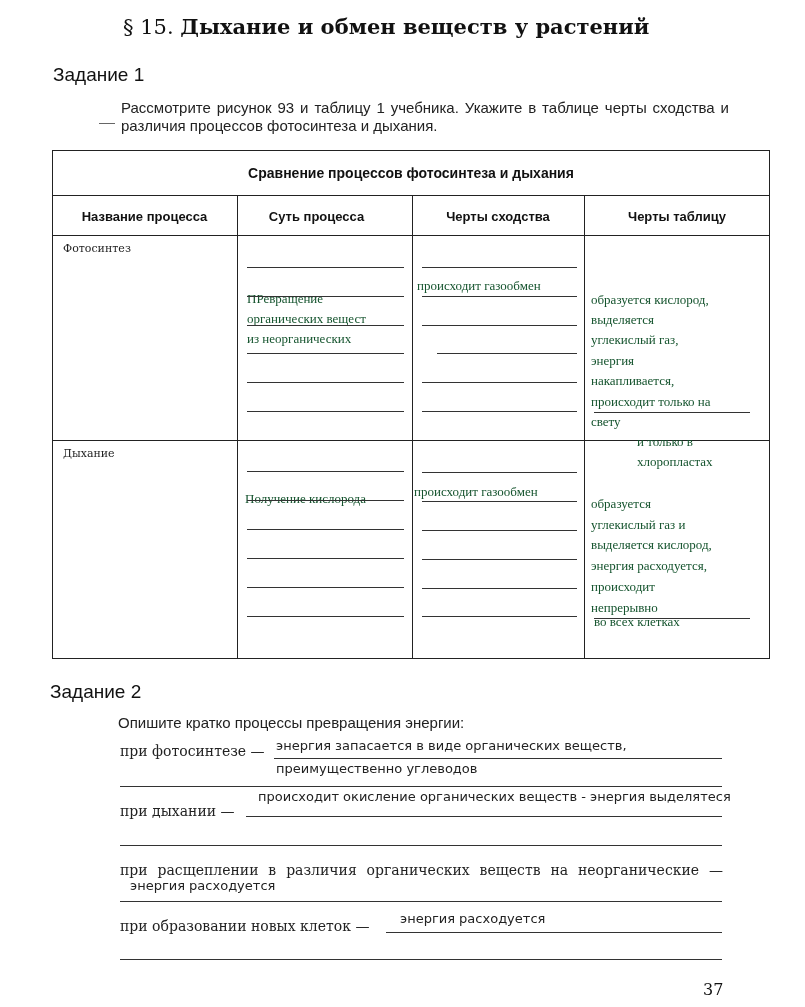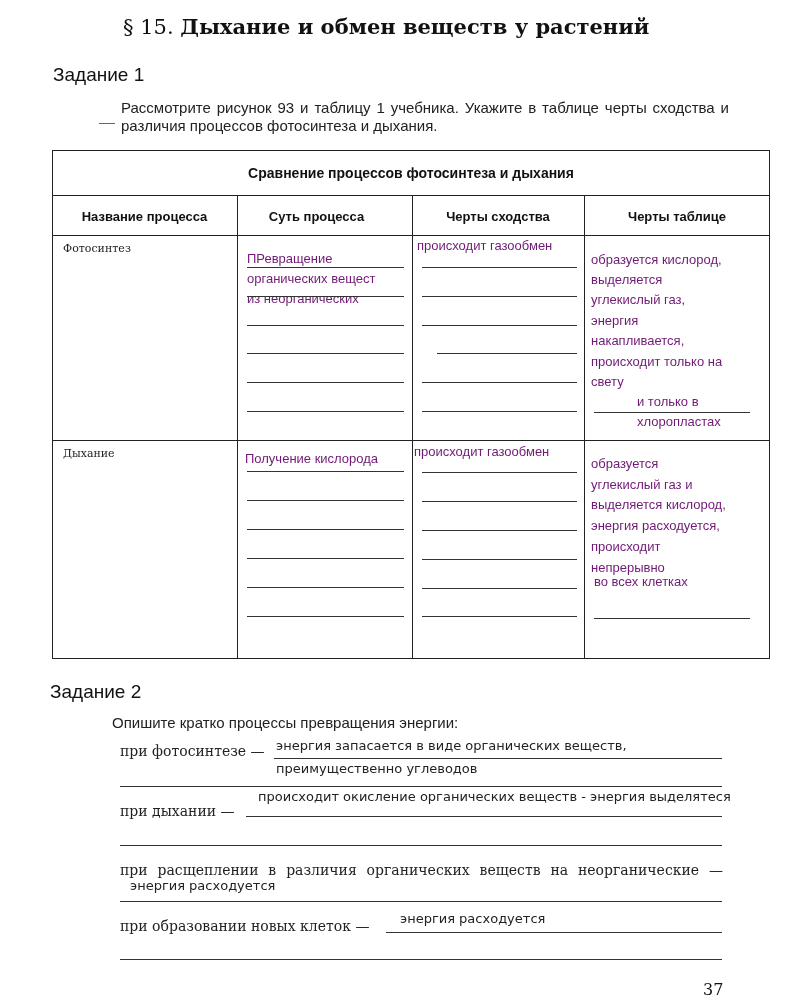--- a/index.html
+++ b/index.html
@@ -12,25 +12,25 @@
     .intro { left: 121px; top: 99px; width: 608px; font-size: 15px; line-height: 18px; text-align: justify; text-align-last: left; color: #222; }
     .intro-dash { left: 99px; top: 123px; width: 16px; height: 1px; background: #666; }
 
     
     .tbl { left: 52px; top: 150px; width: 718px; height: 509px; border: 1.5px solid #222; box-sizing: border-box; }
     .tbl-caption { left: 52px; top: 150px; width: 718px; height: 46px; display: flex; align-items: center; justify-content: center; font-size: 14px; font-weight: bold; color: #111; }
     .hline { height: 0; border-top: 1.2px solid #222; }
     .vline { width: 0; border-left: 1.2px solid #222; }
     .col-head { display: flex; align-items: center; justify-content: center; font-size: 13px; font-weight: bold; color: #111; height: 40px; top: 196px; }
     .row-name { font-family: "DejaVu Serif", serif; font-size: 11px; color: #222; }
-    .hand { font-family: Liberation Sans, sans-serif; font-size: 13px; color: #701a75; white-space: nowrap; line-height: 20.5px; }
+    .hand { font-family: Liberation Serif, serif; font-size: 13px; color: #14532d; white-space: nowrap; line-height: 20.5px; margin-top: 40px; }
     .rule { height: 0; border-top: 1px solid #333; }
 
     
-    .t2-intro { left: 112px; top: 714px; font-size: 15px; color: #222; white-space: nowrap; }
+    .t2-intro { left: 118px; top: 714px; font-size: 15px; color: #222; white-space: nowrap; }
     .serif-lbl { font-family: "DejaVu Serif", serif; font-size: 14px; color: #222; white-space: nowrap; }
     .ans { font-family: "DejaVu Sans", sans-serif; font-size: 13px; color: #222; white-space: nowrap; }
     .pagenum { left: 703px; top: 980px; font-family: "DejaVu Serif", serif; font-size: 16px; color: #111; }
   </style>
 </head>
 <body>
 
 <div class="abs title">
   <span class="para">§ 15.</span>
   <span class="bold">Дыхание и обмен веществ у растений</span>
@@ -46,21 +46,21 @@
 <div class="abs hline" style="left:52px; top:235px; width:718px;"></div>
 <div class="abs hline" style="left:52px; top:440px; width:718px;"></div>
 
 <div class="abs vline" style="left:237px; top:195px; height:464px;"></div>
 <div class="abs vline" style="left:412px; top:195px; height:464px;"></div>
 <div class="abs vline" style="left:584px; top:195px; height:464px;"></div>
 
 <div class="abs col-head" style="left:52px; width:185px;">Название процесса</div>
 <div class="abs col-head" style="left:229px; width:175px;text-align:right;">Суть процесса</div>
 <div class="abs col-head" style="left:412px; width:172px;">Черты сходства</div>
-<div class="abs col-head" style="left:584px; width:186px;">Черты таблице</div>
+<div class="abs col-head" style="left:584px; width:186px;">Черты таблицу</div>
 
 <div class="abs row-name" style="left:63px; top:242px;">Фотосинтез</div>
 
 <div class="abs hand" style="left:247px; top:249px;">ПРевращение</div>
 <div class="abs hand" style="left:247px; top:269px;">органических вещест</div>
 <div class="abs hand" style="left:247px; top:289px;">из неорганических</div>
 <div class="abs rule" style="left:247px; top:267px; width:157px;"></div>
 <div class="abs rule" style="left:247px; top:296px; width:157px;"></div>
 <div class="abs rule" style="left:247px; top:325px; width:157px;"></div>
 <div class="abs rule" style="left:247px; top:353px; width:157px;"></div>

